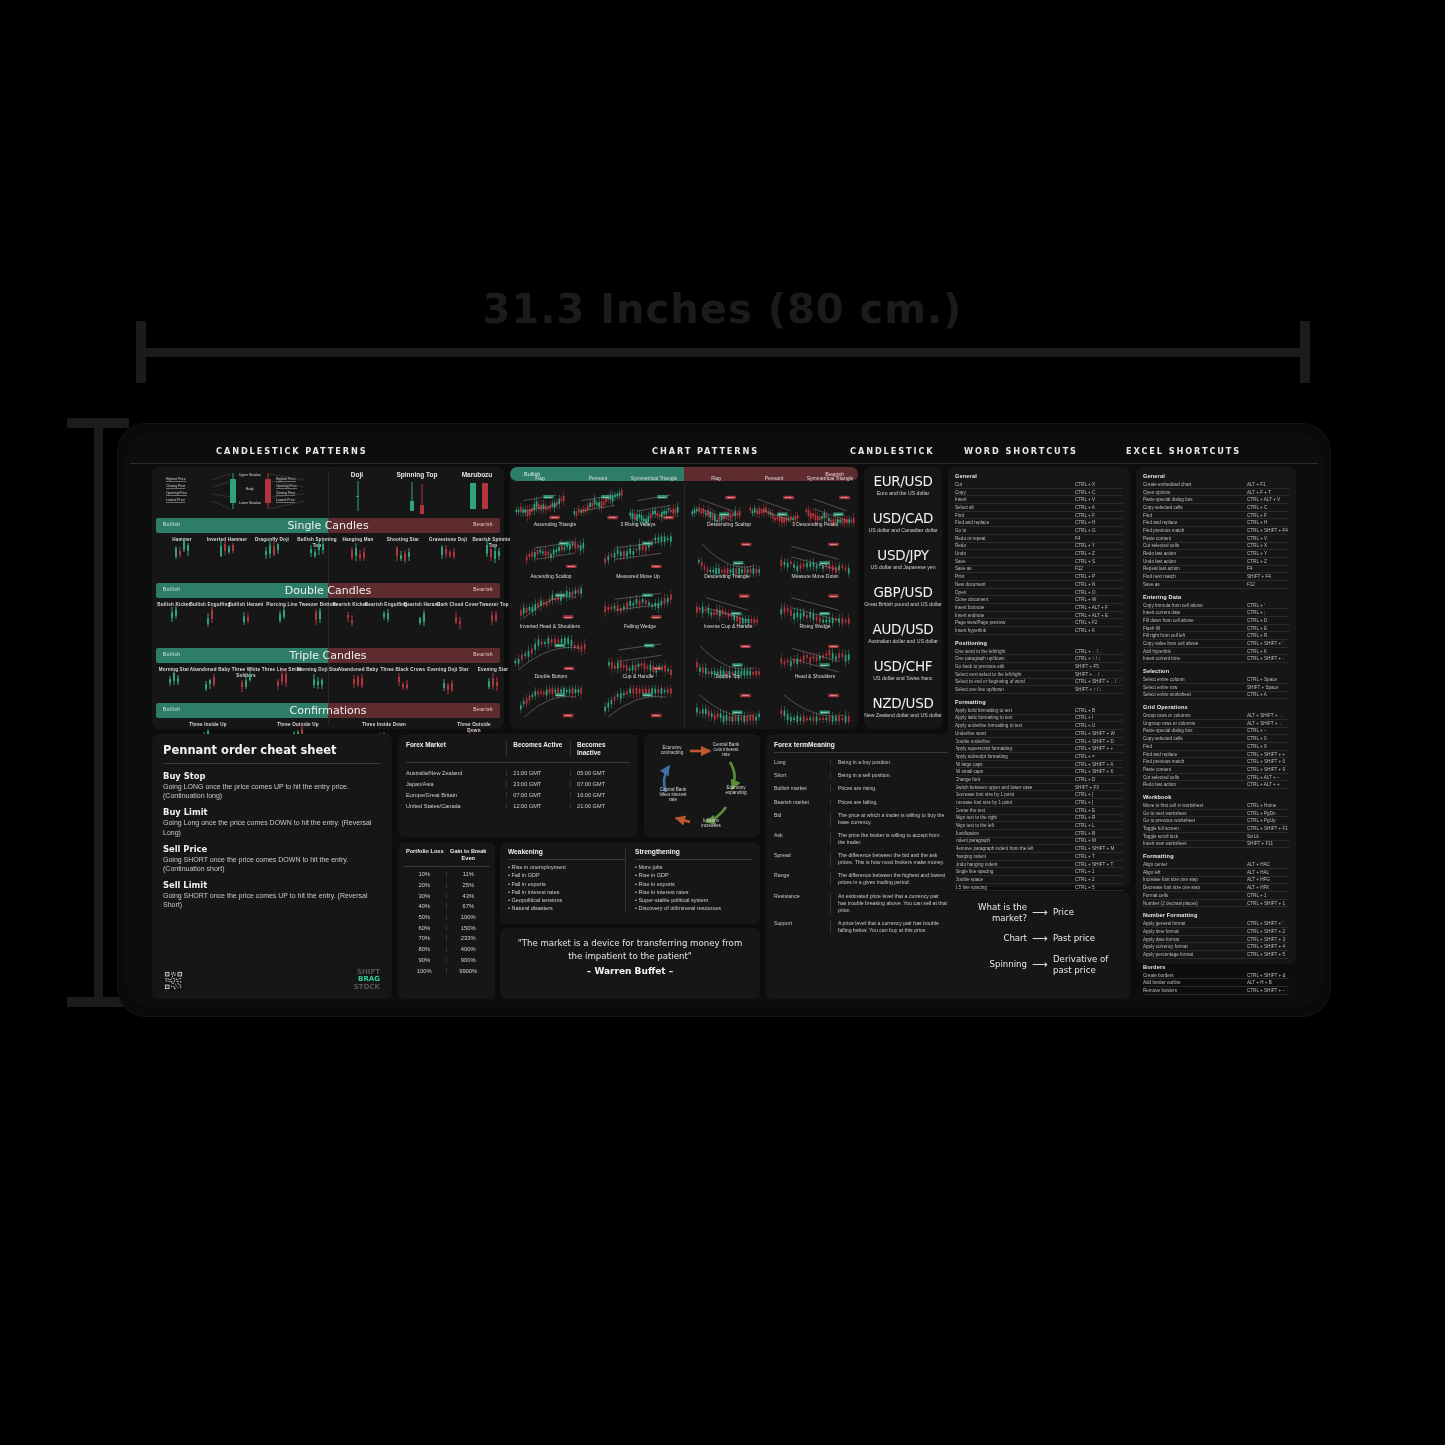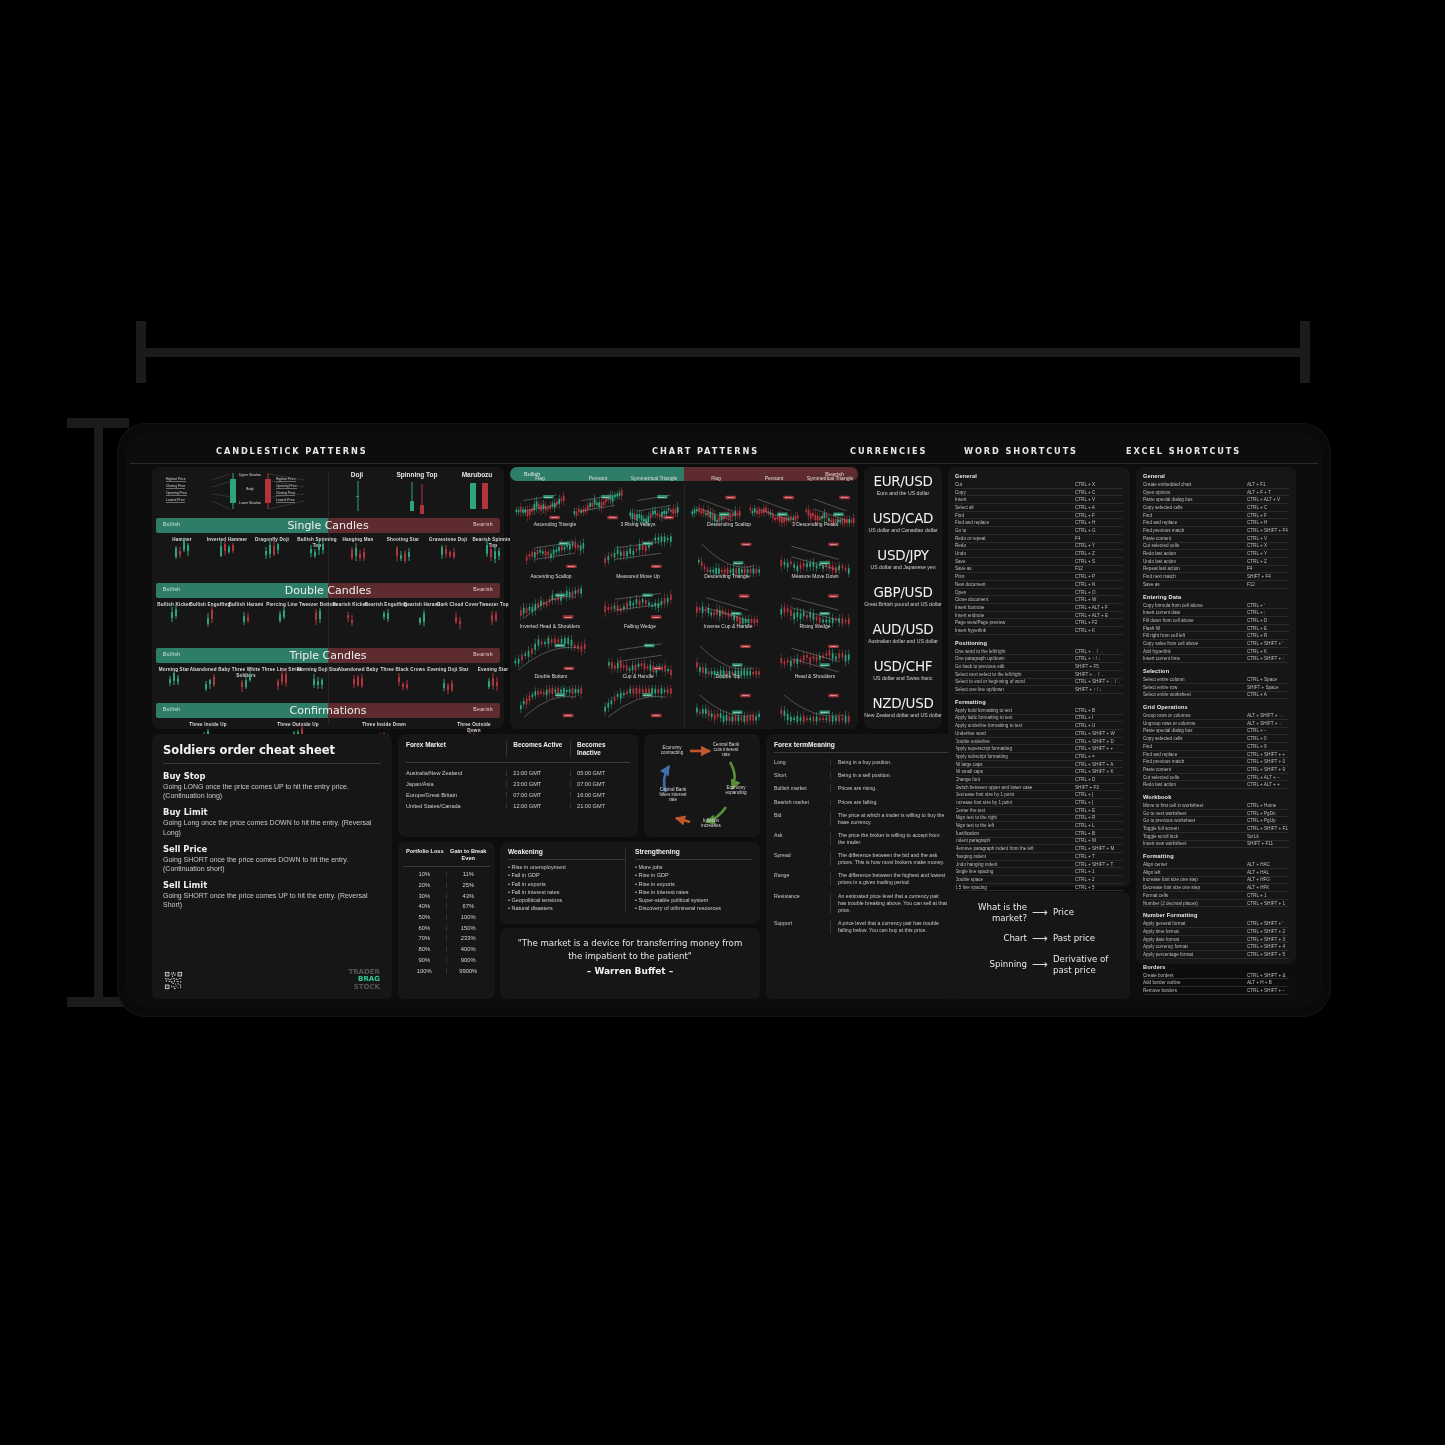--- a/index.html
+++ b/index.html
@@ -147,39 +147,40 @@
   .wm-l { width:70px; text-align:right; font-size:8.6px; color:#eaeaea; line-height:10.5px;
           font-family:"DejaVu Sans", sans-serif;}
   .wm-arrow { width:26px; text-align:center; font-size:11px; color:#dcdcdc; }
   .wm-r { flex:1; font-size:8.6px; color:#eaeaea; line-height:10.5px;
           font-family:"DejaVu Sans", sans-serif;}
 </style>
 </head>
 <body>
 
 <div id="dim-top">
+  <div class="label">31.3 Inches (80 cm.)</div>
   <div class="bar"></div>
   <div class="capL"></div>
   <div class="capR"></div>
 </div>
 
 <div id="dim-left">
   <div class="label">15.7 Inches (40 cm.)</div>
   <div class="bar"></div>
   <div class="capT"></div>
   <div class="capB"></div>
 </div>
 
 <div id="mat"></div>
 <div id="mat-inner"></div>
 
 <div id="headers">
   <div class="h" style="left:90px">CANDLESTICK PATTERNS</div>
   <div class="h" style="left:526px">CHART PATTERNS</div>
-  <div class="h" style="left:724px">CURRENCIES</div>
+  <div class="h" style="left:724px">CANDLESTICK</div>
   <div class="h" style="left:838px">WORD SHORTCUTS</div>
   <div class="h" style="left:1000px">EXCEL SHORTCUTS</div>
 </div>
 <div id="hdr-rule"></div>
 
 <div id="content">
 
   <div class="panel" id="cs-panel">
     <div class="cs-vdiv"></div>
     <div class="cs-legend" id="cs-legend">
@@ -3275,21 +3276,21 @@
         <span class="k">Add border outline</span>
         <span class="v">ALT + H + B</span>
       </div>
       <div class="sc-row">
         <span class="k">Remove borders</span>
         <span class="v">CTRL + SHIFT + −</span>
       </div>
     </div>
 
   <div class="panel" id="pend-panel">
-    <div id="pend-title">Soldiers order cheat sheet</div>
+    <div id="pend-title">Pennant order cheat sheet</div>
     <div id="pend-rule"></div>
     <div id="pend-items">
         <div class="po-h">Buy Stop</div>
         <div class="po-b">Going LONG once the price comes UP to hit the entry price. (Continuation long)</div>
         <div class="po-h">Buy Limit</div>
         <div class="po-b">Going Long once the price comes DOWN to hit the entry. (Reversal Long)</div>
         <div class="po-h">Sell Price</div>
         <div class="po-b">Going SHORT once the price comes DOWN to hit the entry. (Continuation short)</div>
         <div class="po-h">Sell Limit</div>
         <div class="po-b">Going SHORT once the price comes UP to hit the entry. (Reversal Short)</div>
@@ -3332,21 +3333,21 @@
           <rect x="17" y="15" width="2" height="1"></rect>
         <rect x="8" y="16" width="1" height="2"></rect>
           <rect x="10" y="17" width="2" height="1"></rect>
         <rect x="13" y="16" width="1" height="1"></rect>
           <rect x="15" y="18" width="1" height="1"></rect>
         <rect x="18" y="17" width="1" height="2"></rect>
           <rect x="11" y="19" width="2" height="1"></rect>
       </g>
     </svg>
     <div id="brand">
-      <div class="a">TRADER</div>
+      <div class="a">SHIFT</div>
       <div class="b">BRAG</div>
       <div class="c">STOCK</div>
     </div>
   </div>
 
   <div class="panel" id="fm-panel">
     <div class="fm-head">
       <div class="c1">Forex Market</div>
       <div class="c2">Becomes Active</div>
       <div class="c3">Becomes Inactive</div>

